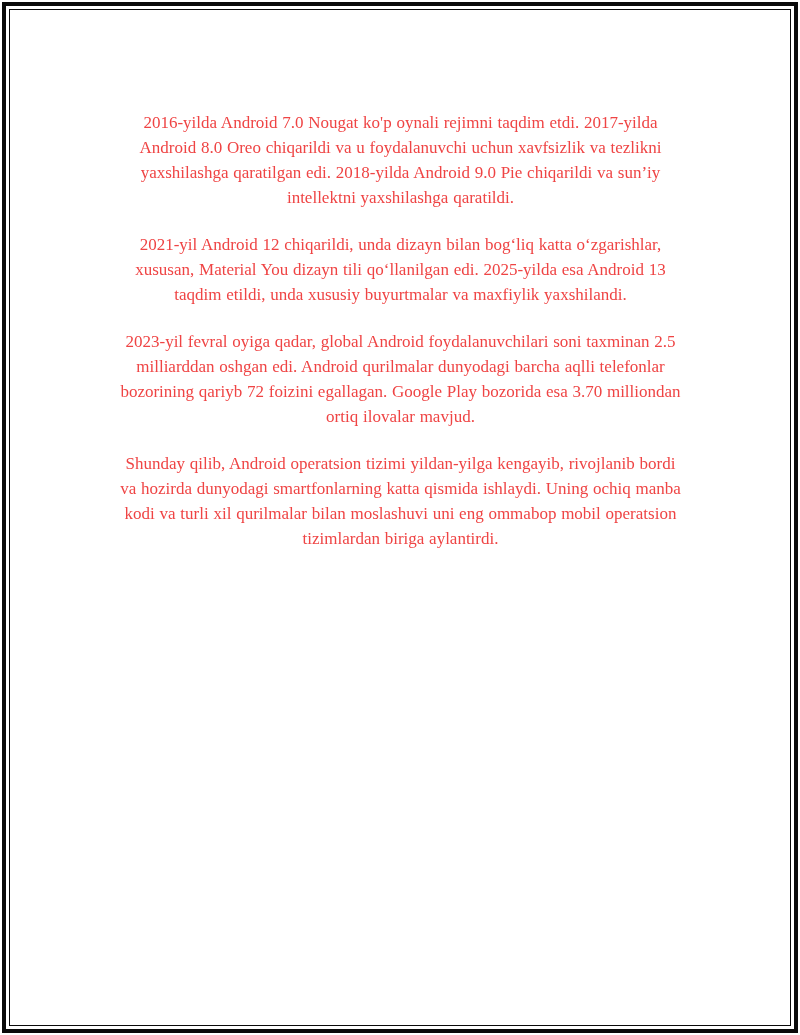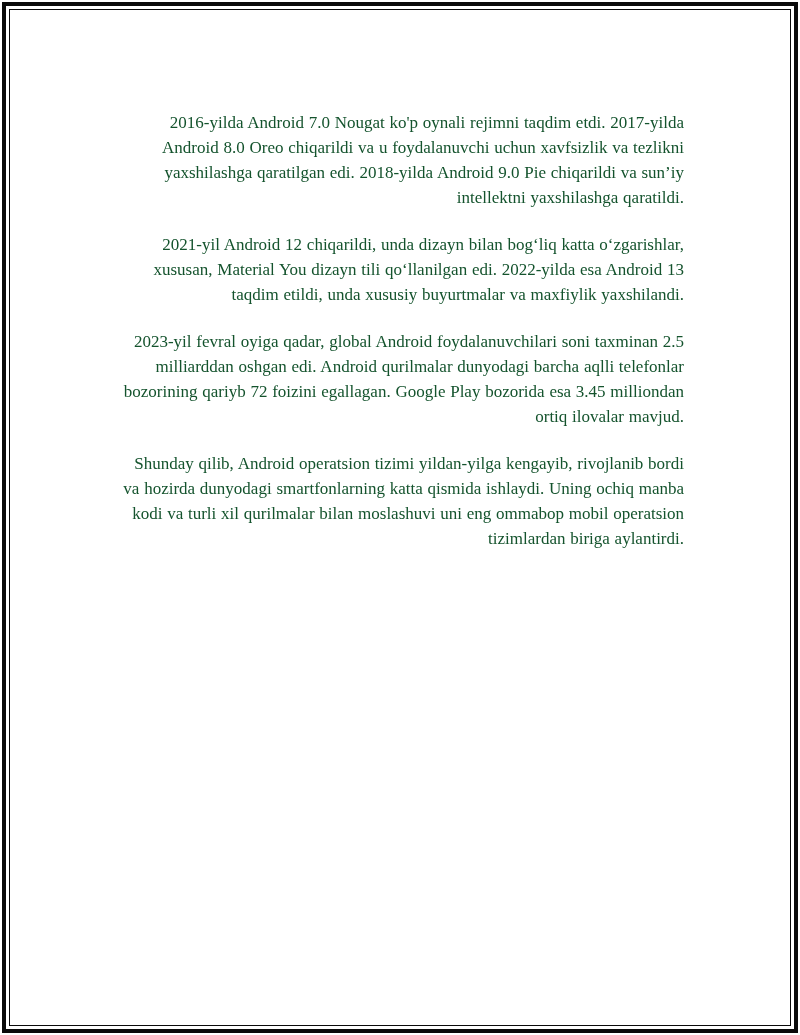--- a/index.html
+++ b/index.html
@@ -35,36 +35,36 @@
     width: 782px; height: 1017px;
     border: 1.5px solid #0a0a0a;
     box-sizing: border-box;
     pointer-events: none;
   }
   .content {
     position: absolute;
     left: 117px;
     top: 110px;
     width: 567px;
-    color: #14532d;
+    color: #ef4444;
     font-size: 17px;
     line-height: 25px;
-    text-align: right;
+    text-align: center;
   }
   .para {
     margin: 0 0 22px 0;
     padding: 0;
     word-spacing: 0.5px;
   }
 </style>
 </head>
 <body>
 
 <div class="page">
   <div class="frame-outer"></div>
   <div class="frame-inner"></div>
   <div class="content">
     <p class="para">2016-yilda Android 7.0 Nougat ko'p oynali rejimni taqdim etdi. 2017-yilda Android 8.0 Oreo chiqarildi va u foydalanuvchi uchun xavfsizlik va tezlikni yaxshilashga qaratilgan edi. 2018-yilda Android 9.0 Pie chiqarildi va sun’iy intellektni yaxshilashga qaratildi.</p>
-    <p class="para">2021-yil Android 12 chiqarildi, unda dizayn bilan bog‘liq katta o‘zgarishlar, xususan, Material You dizayn tili qo‘llanilgan edi. 2022-yilda esa Android 13 taqdim etildi, unda xususiy buyurtmalar va maxfiylik yaxshilandi.</p>
-    <p class="para">2023-yil fevral oyiga qadar, global Android foydalanuvchilari soni taxminan 2.5 milliarddan oshgan edi. Android qurilmalar dunyodagi barcha aqlli telefonlar bozorining qariyb 72 foizini egallagan. Google Play bozorida esa 3.45 milliondan ortiq ilovalar mavjud.</p>
+    <p class="para">2021-yil Android 12 chiqarildi, unda dizayn bilan bog‘liq katta o‘zgarishlar, xususan, Material You dizayn tili qo‘llanilgan edi. 2025-yilda esa Android 13 taqdim etildi, unda xususiy buyurtmalar va maxfiylik yaxshilandi.</p>
+    <p class="para">2023-yil fevral oyiga qadar, global Android foydalanuvchilari soni taxminan 2.5 milliarddan oshgan edi. Android qurilmalar dunyodagi barcha aqlli telefonlar bozorining qariyb 72 foizini egallagan. Google Play bozorida esa 3.70 milliondan ortiq ilovalar mavjud.</p>
     <p class="para">Shunday qilib, Android operatsion tizimi yildan-yilga kengayib, rivojlanib bordi va hozirda dunyodagi smartfonlarning katta qismida ishlaydi. Uning ochiq manba kodi va turli xil qurilmalar bilan moslashuvi uni eng ommabop mobil operatsion tizimlardan biriga aylantirdi.</p>
   </div>
 </div>
 
 </body></html>

